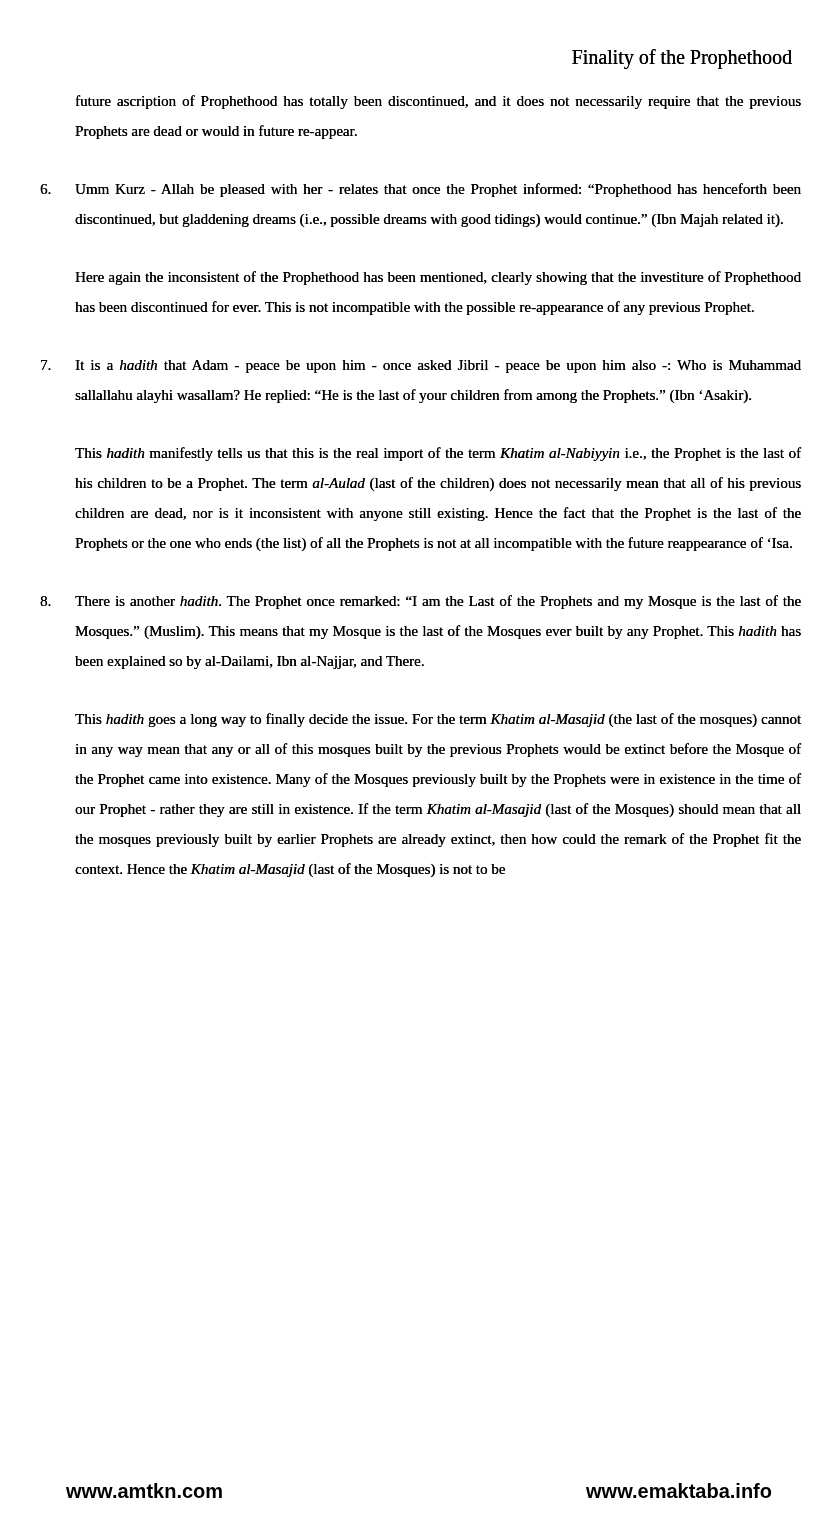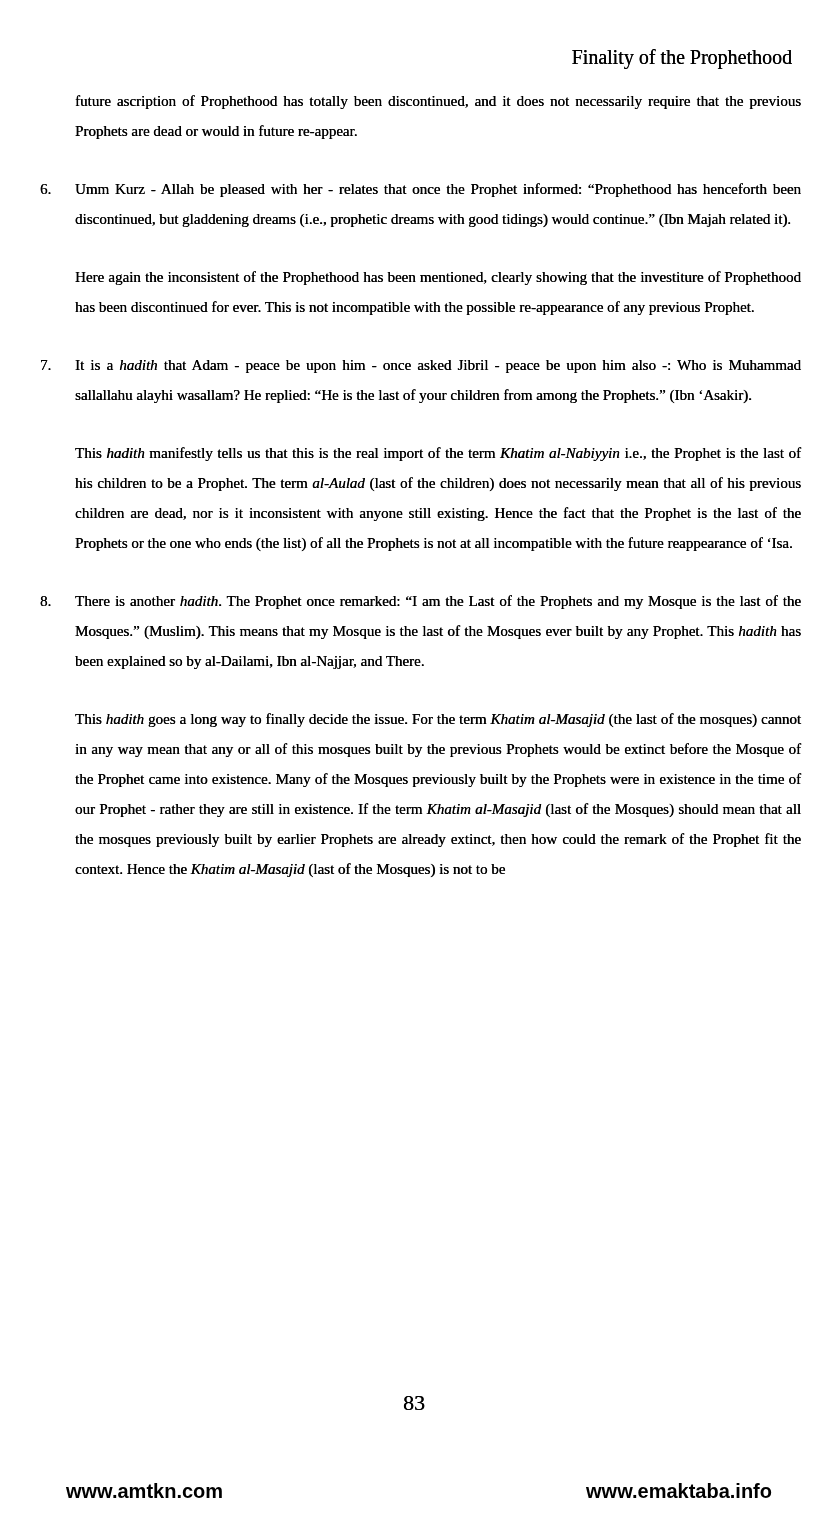--- a/index.html
+++ b/index.html
@@ -67,21 +67,21 @@
   <div class="header-title">Finality of the Prophethood</div>
 
   <div class="content">
 
   <div class="block">
         <div class="num"></div>
         <div class="text"><span>future ascription of Prophethood has totally been discontinued, and it does not necessarily require that the previous Prophets are dead or would in future re-appear.</span></div>
       </div>
       <div class="block">
         <div class="num">6.</div>
-        <div class="text"><span>Umm Kurz - Allah be pleased with her - relates that once the Prophet informed: “Prophethood has henceforth been discontinued, but gladdening dreams (i.e., prophetic dreams with good tidings) would continue.” (Ibn Majah related it).</span></div>
+        <div class="text"><span>Umm Kurz - Allah be pleased with her - relates that once the Prophet informed: “Prophethood has henceforth been discontinued, but gladdening dreams (i.e., possible dreams with good tidings) would continue.” (Ibn Majah related it).</span></div>
       </div>
       <div class="block">
         <div class="num"></div>
         <div class="text"><span>Here again the inconsistent of the Prophethood has been mentioned, clearly showing that the investiture of Prophethood has been discontinued for ever. This is not incompatible with the possible re-appearance of any previous Prophet.</span></div>
       </div>
       <div class="block">
         <div class="num">7.</div>
         <div class="text"><span>It is a </span><i>hadith</i><span> that Adam - peace be upon him - once asked Jibril - peace be upon him also -: Who is Muhammad sallallahu alayhi wasallam? He replied: “He is the last of your children from among the Prophets.” (Ibn ‘Asakir).</span></div>
       </div>
       <div class="block">
@@ -91,20 +91,19 @@
       <div class="block">
         <div class="num">8.</div>
         <div class="text"><span>There is another </span><i>hadith</i><span>. The Prophet once remarked: “I am the Last of the Prophets and my Mosque is the last of the Mosques.” (Muslim). This means that my Mosque is the last of the Mosques ever built by any Prophet. This </span><i>hadith</i><span> has been explained so by al-Dailami, Ibn al-Najjar, and There.</span></div>
       </div>
       <div class="block">
         <div class="num"></div>
         <div class="text"><span>This </span><i>hadith</i><span> goes a long way to finally decide the issue. For the term </span><i>Khatim al-Masajid</i><span> (the last of the mosques) cannot in any way mean that any or all of this mosques built by the previous Prophets would be extinct before the Mosque of the Prophet came into existence. Many of the Mosques previously built by the Prophets were in existence in the time of our Prophet - rather they are still in existence. If the term </span><i>Khatim al-Masajid</i><span> (last of the Mosques) should mean that all the mosques previously built by earlier Prophets are already extinct, then how could the remark of the Prophet fit the context. Hence the </span><i>Khatim al-Masajid</i><span> (last of the Mosques) is not to be</span></div>
       </div>
     </div>
 
-  <div class="page-number">83</div>
 
   <div class="footer">
     <span>www.amtkn.com</span>
     <span>www.emaktaba.info</span>
   </div>
 
 </div>
 
 </body></html>

